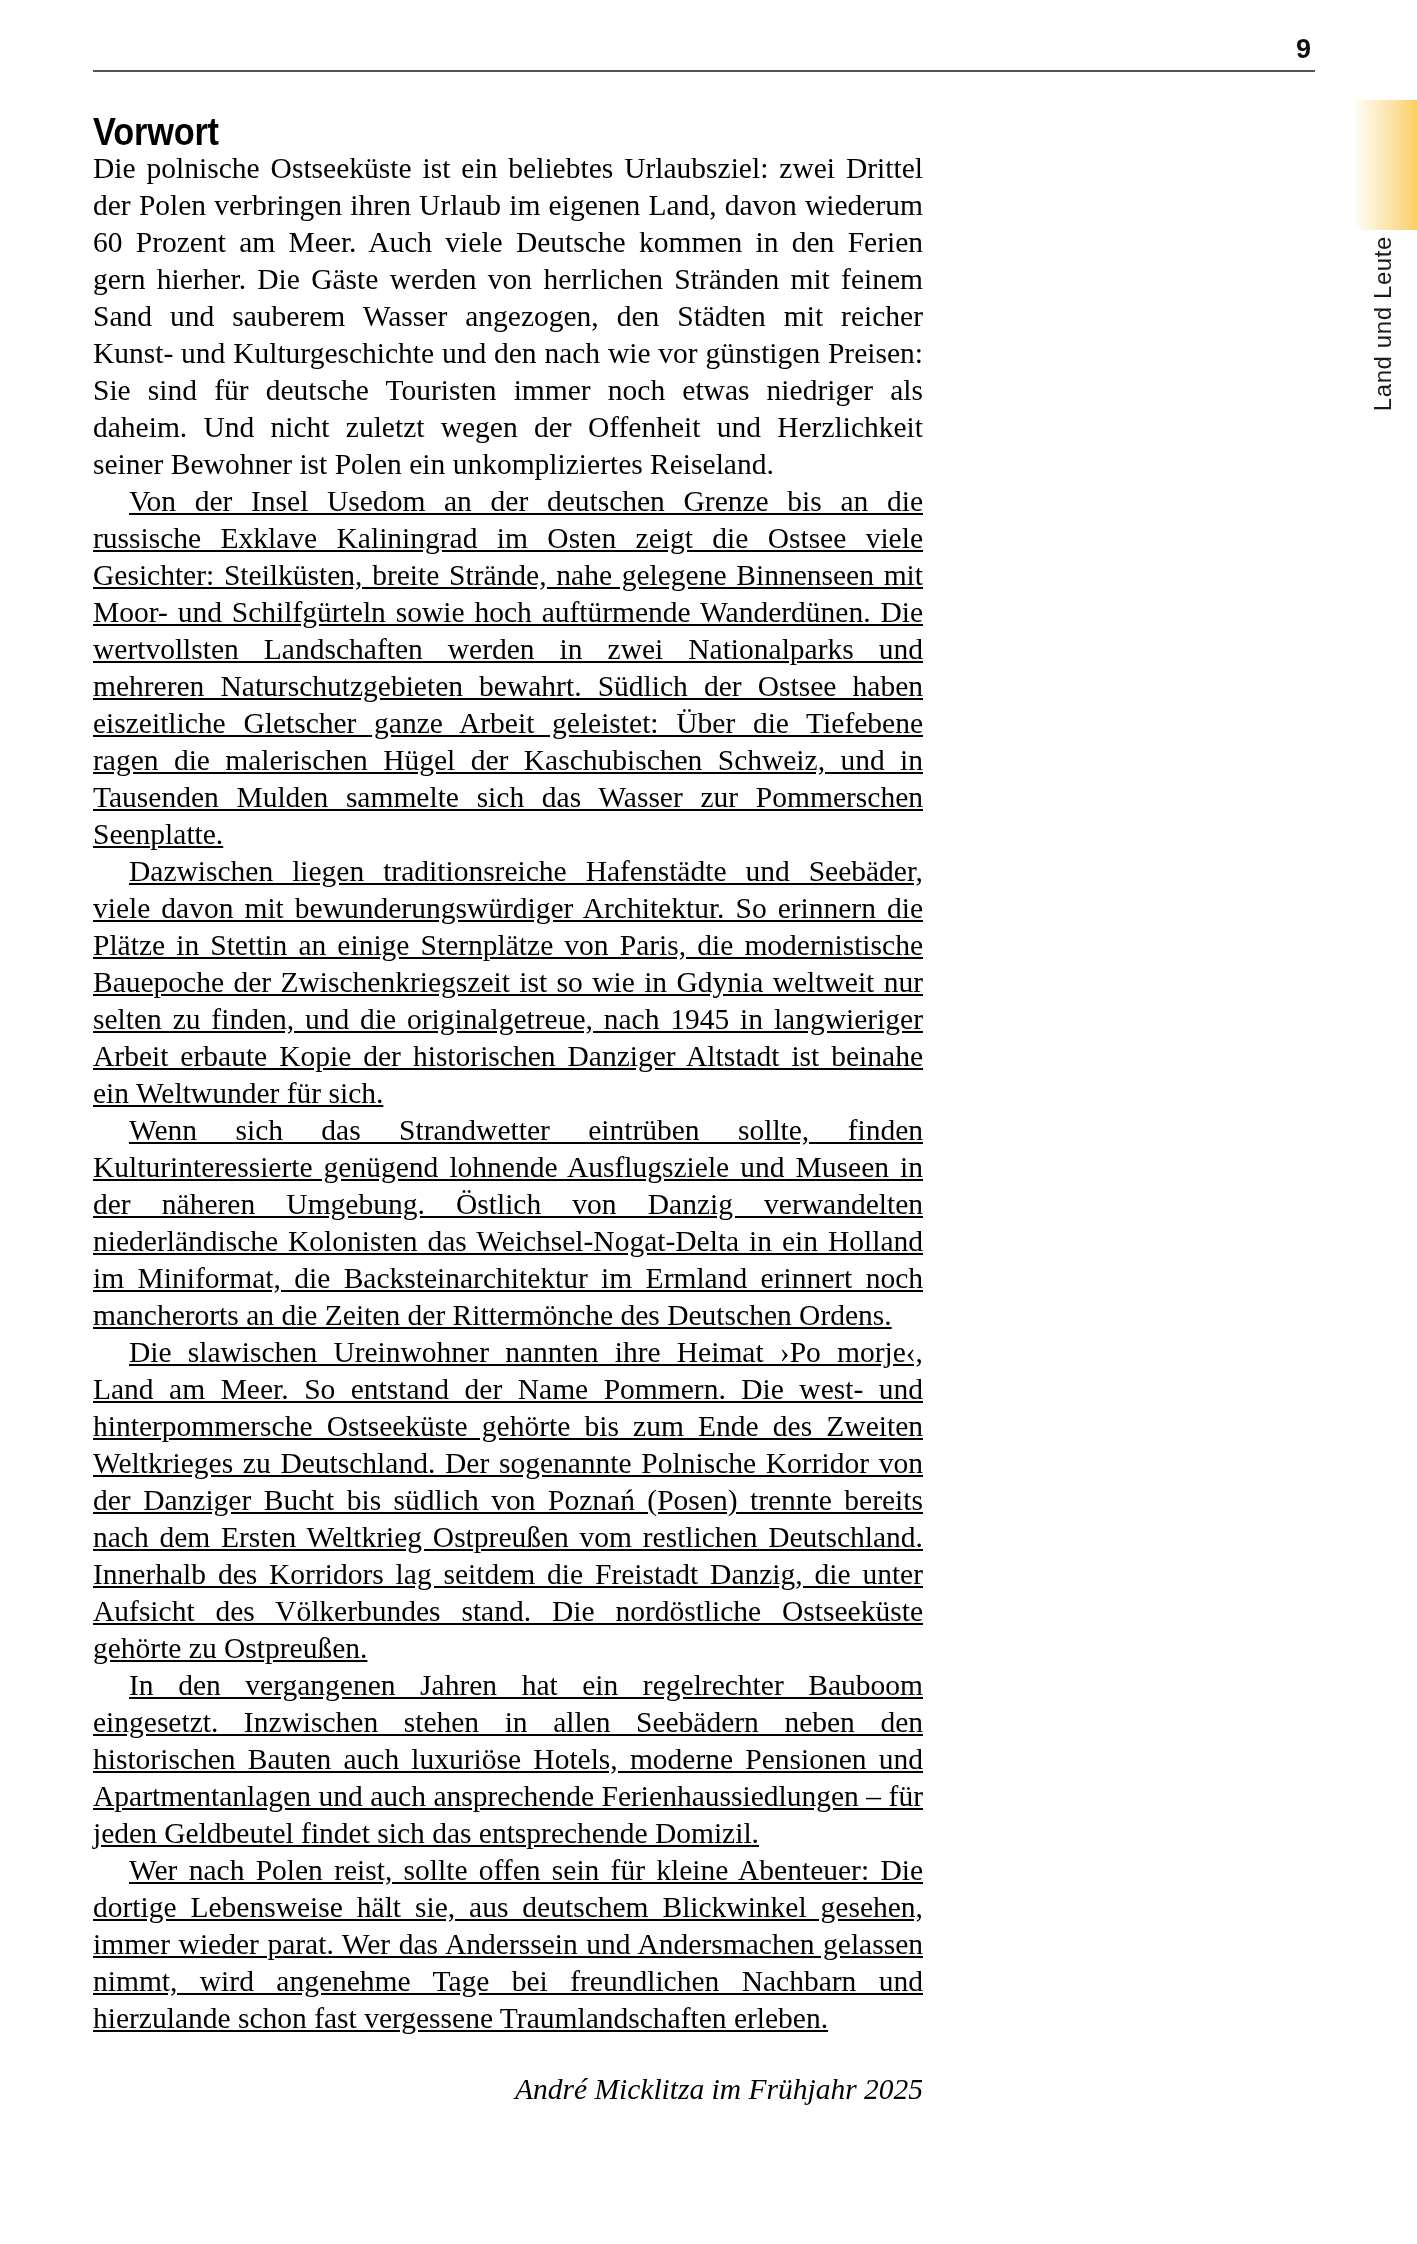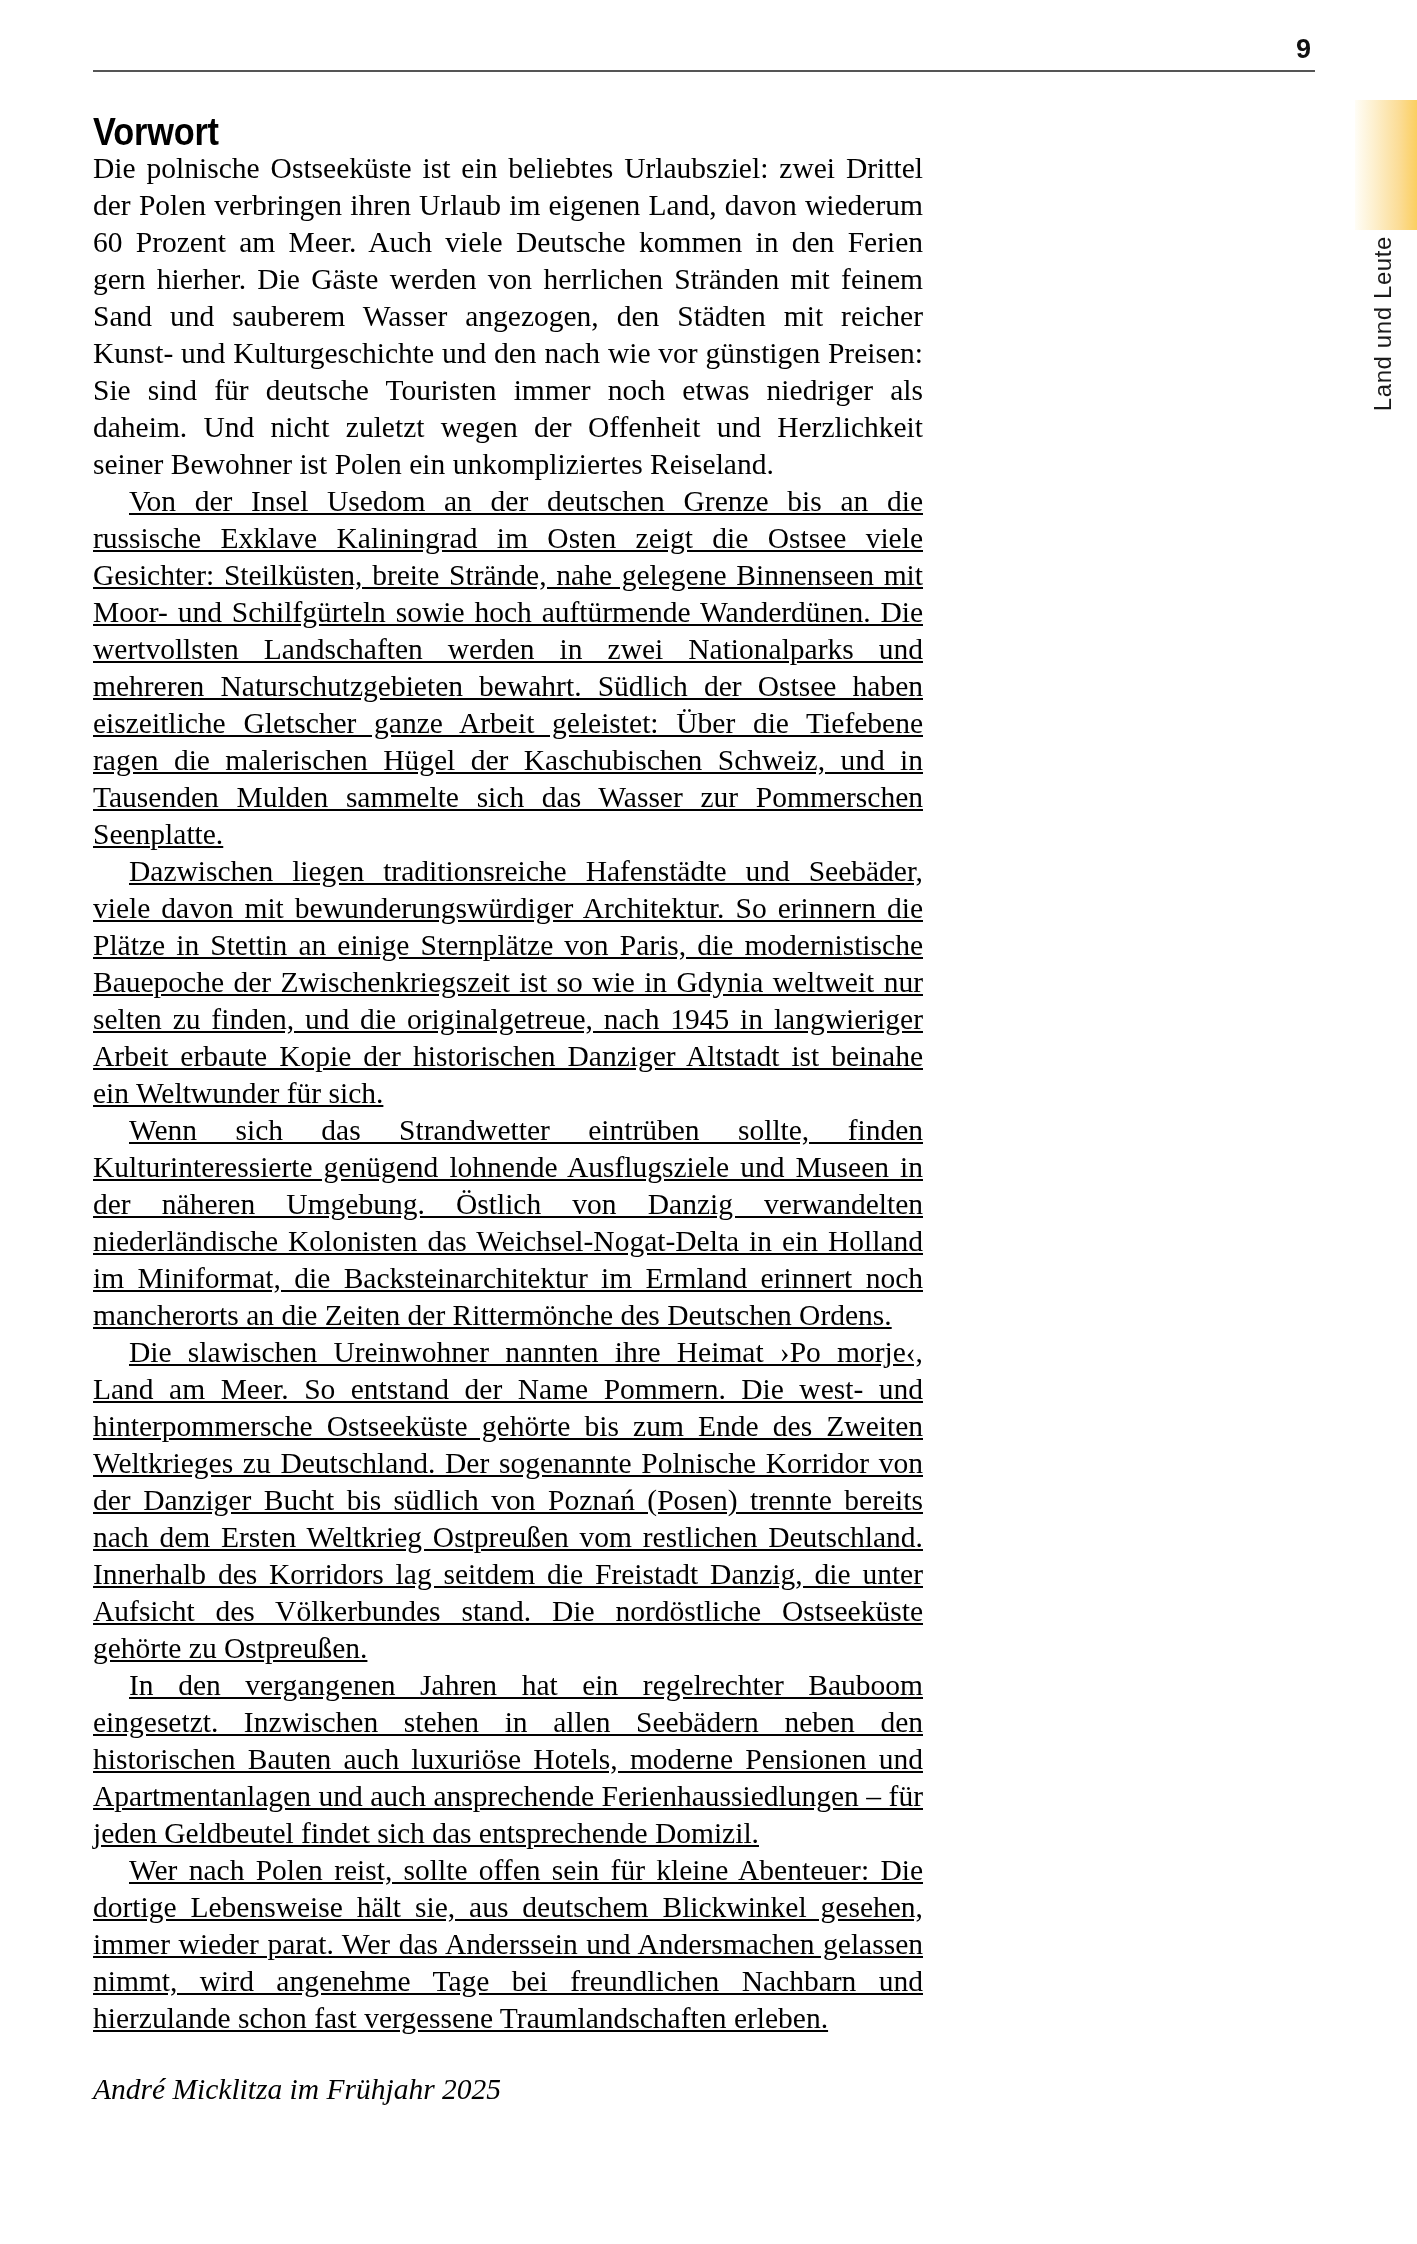--- a/index.html
+++ b/index.html
@@ -87,21 +87,21 @@
   }
   .para:last-of-type { }
 
   
 
   .signature {
     position: absolute;
     left: 93px;
     top: 2068px;
     width: 830px;
-    text-align: left;
+    text-align: right;
     font-size: 29.5px;
     font-style: italic;
     line-height: 43.2px;
     font-family: "Liberation Serif", "DejaVu Serif", serif;
   }
 
   
   .thumb-tab {
     position: absolute;
     right: 0;

